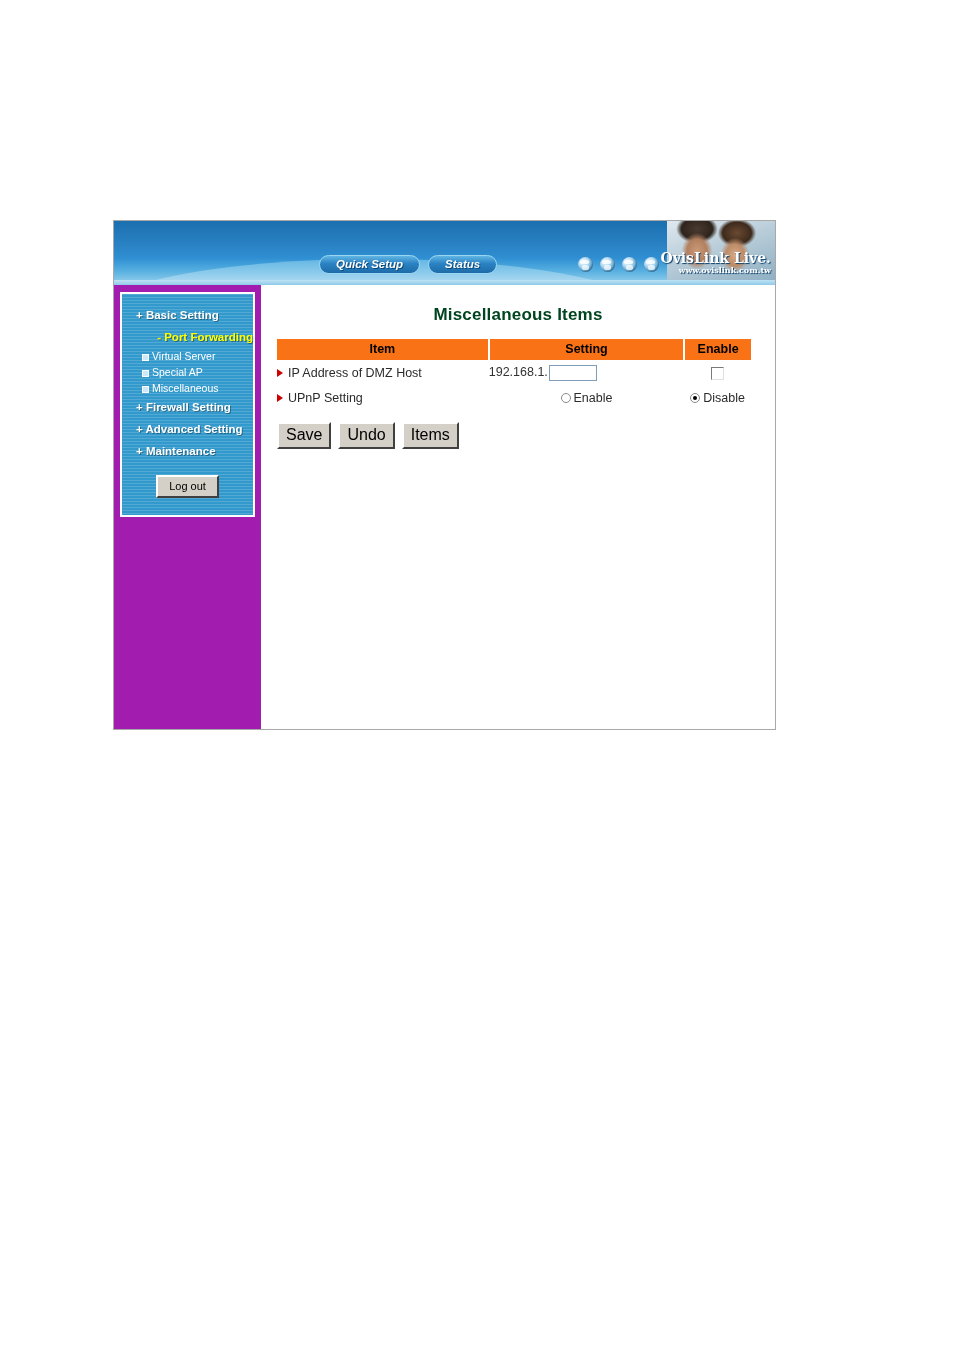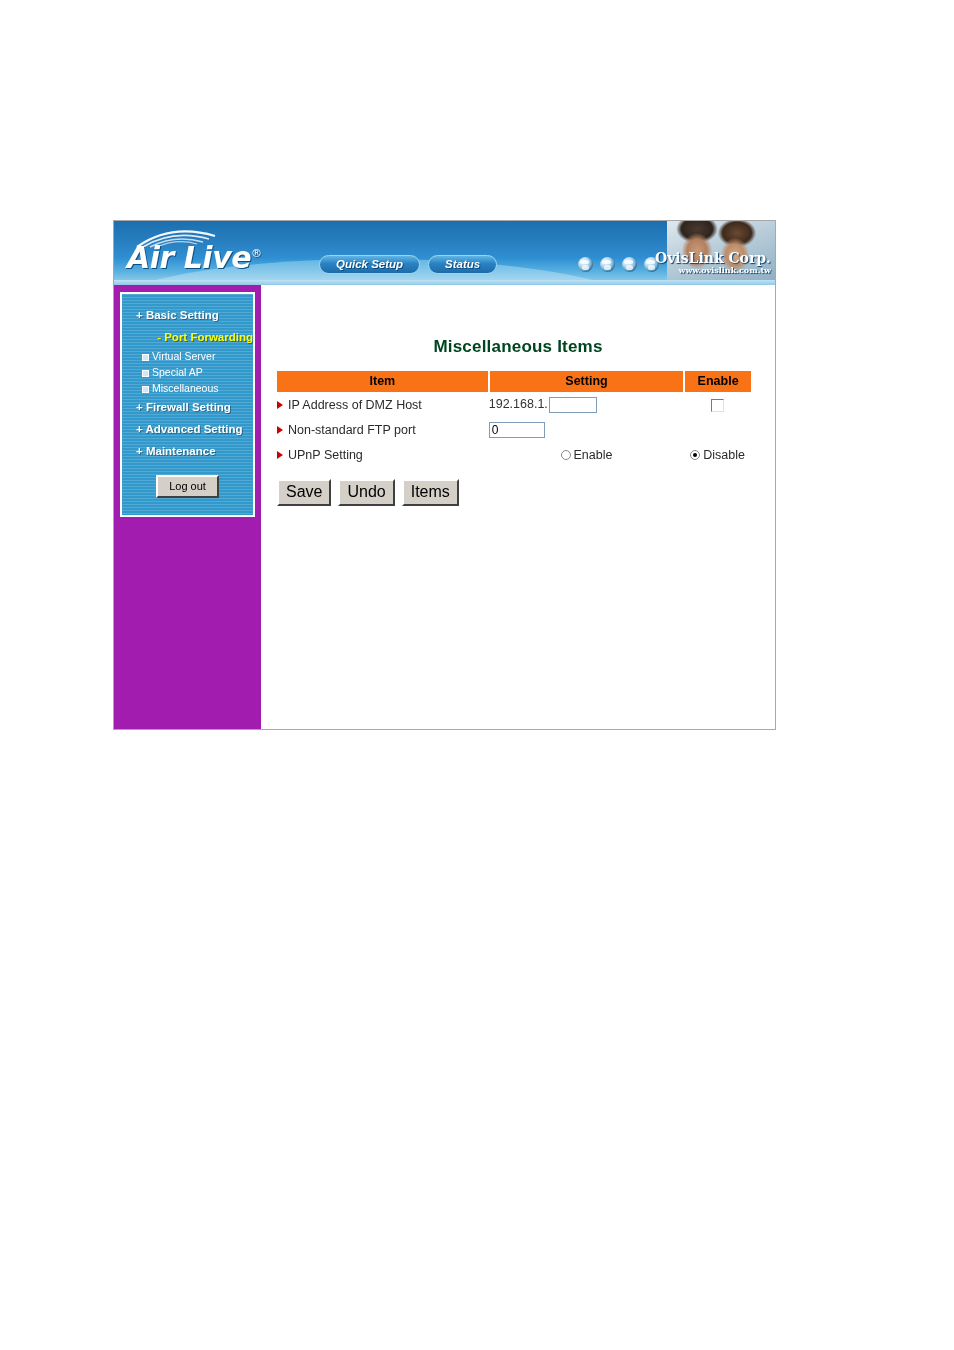--- a/index.html
+++ b/index.html
@@ -262,21 +262,20 @@
     border-bottom: 2px solid #404040;
     cursor: pointer;
   }
 
   
   #content {
     flex: 1 1 auto;
     background: #ffffff;
     padding: 14px 14px 4px 14px;
     box-sizing: border-box;
-    margin-top: 32px;
   }
   #page-title {
     text-align: center;
     color: #00451f;
     font-size: 17px;
     font-weight: bold;
     margin: 6px 0 14px 0;
     letter-spacing: .2px;
   }
 
@@ -402,46 +401,37 @@
   }
 </style>
 </head>
 <body>
 
 <div id="router-frame">
 
   <div id="banner">
     <div id="banner-swoosh"></div>
 
-    <div id="logo-block">
-      <svg class="wifi-arcs" viewBox="0 0 100 22">
-        <path d="M4 20 Q38 -4 82 9" stroke="#ffffff" stroke-width="2.2" fill="none" opacity=".95"></path>
-        <path d="M10 20 Q40 2 76 12" stroke="#ffffff" stroke-width="1.8" fill="none" opacity=".85"></path>
-        <path d="M17 20 Q42 7 70 15" stroke="#ffffff" stroke-width="1.5" fill="none" opacity=".75"></path>
-        <path d="M24 20 Q44 11 64 17" stroke="#ffffff" stroke-width="1.2" fill="none" opacity=".65"></path>
-      </svg>
-      <div id="logo-text"><span>Air Live</span><span id="logo-reg">®</span></div>
-    </div>
 
     <div id="nav-pills">
       <span class="pill">Quick Setup</span>
       <span class="pill">Status</span>
     </div>
 
     <div id="globes">
       <span class="globe"></span>
       <span class="globe"></span>
       <span class="globe"></span>
       <span class="globe"></span>
     </div>
 
     <div id="photo-block"></div>
 
     <div id="ovislink-brand">
-      <div id="ovislink-name">OvisLink Corp.</div>
+      <div id="ovislink-name">OvisLink Live.</div>
       <div id="ovislink-url">www.ovislink.com.tw</div>
     </div>
 
     <div id="banner-bottomline"></div>
   </div>
 
   <div id="page-body">
 
     <div id="sidebar">
       <div id="menu-box">
@@ -494,29 +484,20 @@
               <span class="tri"></span><span>IP Address of DMZ Host</span>
             </td>
             <td class="setting-cell">
               <span class="ip-prefix">192.168.1.</span><input class="txt ip-input" type="text" value="" style="">
             </td>
             <td class="enable-cell">
               <span class="cb"></span>
             </td>
           </tr>
 
-          <tr>
-            <td class="item-cell">
-              <span class="tri"></span><span>Non-standard FTP port</span>
-            </td>
-            <td class="setting-cell">
-              <input class="txt ftp-input" type="text" value="0" style="">
-            </td>
-            <td class="enable-cell"></td>
-          </tr>
 
           <tr>
             <td class="item-cell">
               <span class="tri"></span><span>UPnP Setting</span>
             </td>
             <td class="setting-cell" style="text-align:center;">
               <span class="radio-opt">
                 <span class="rb"></span><span>Enable</span>
               </span>
             </td>

